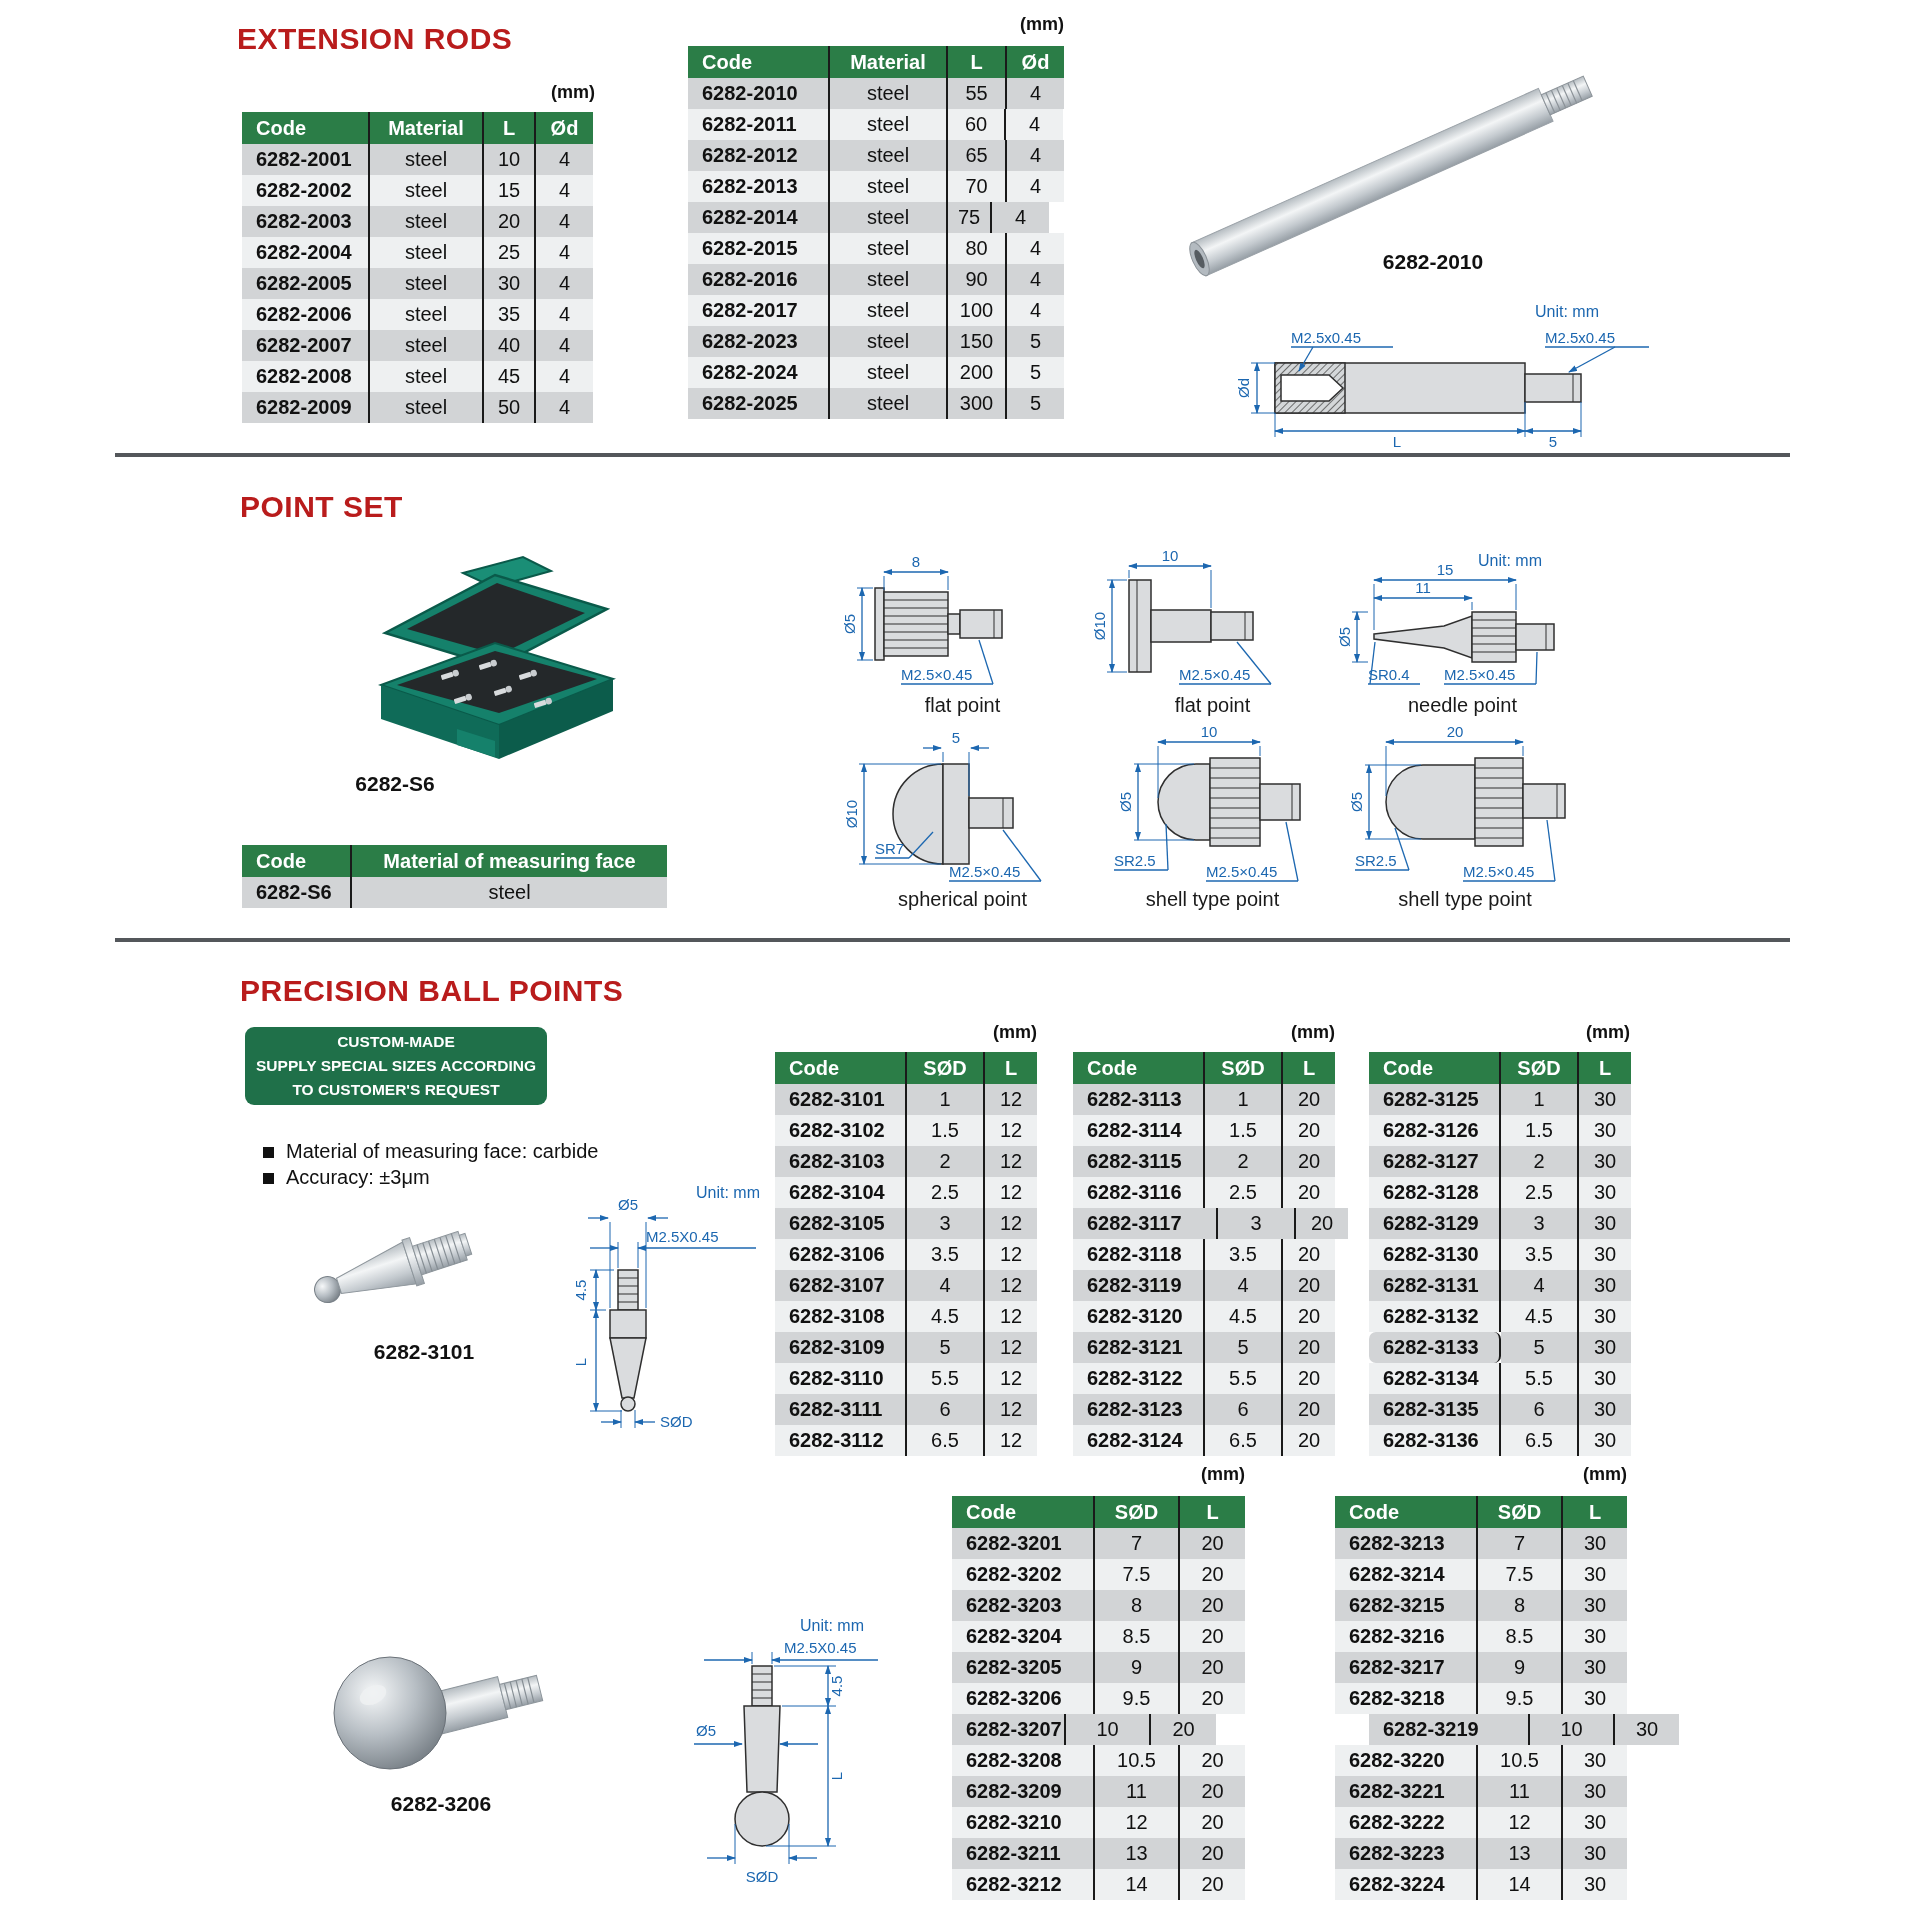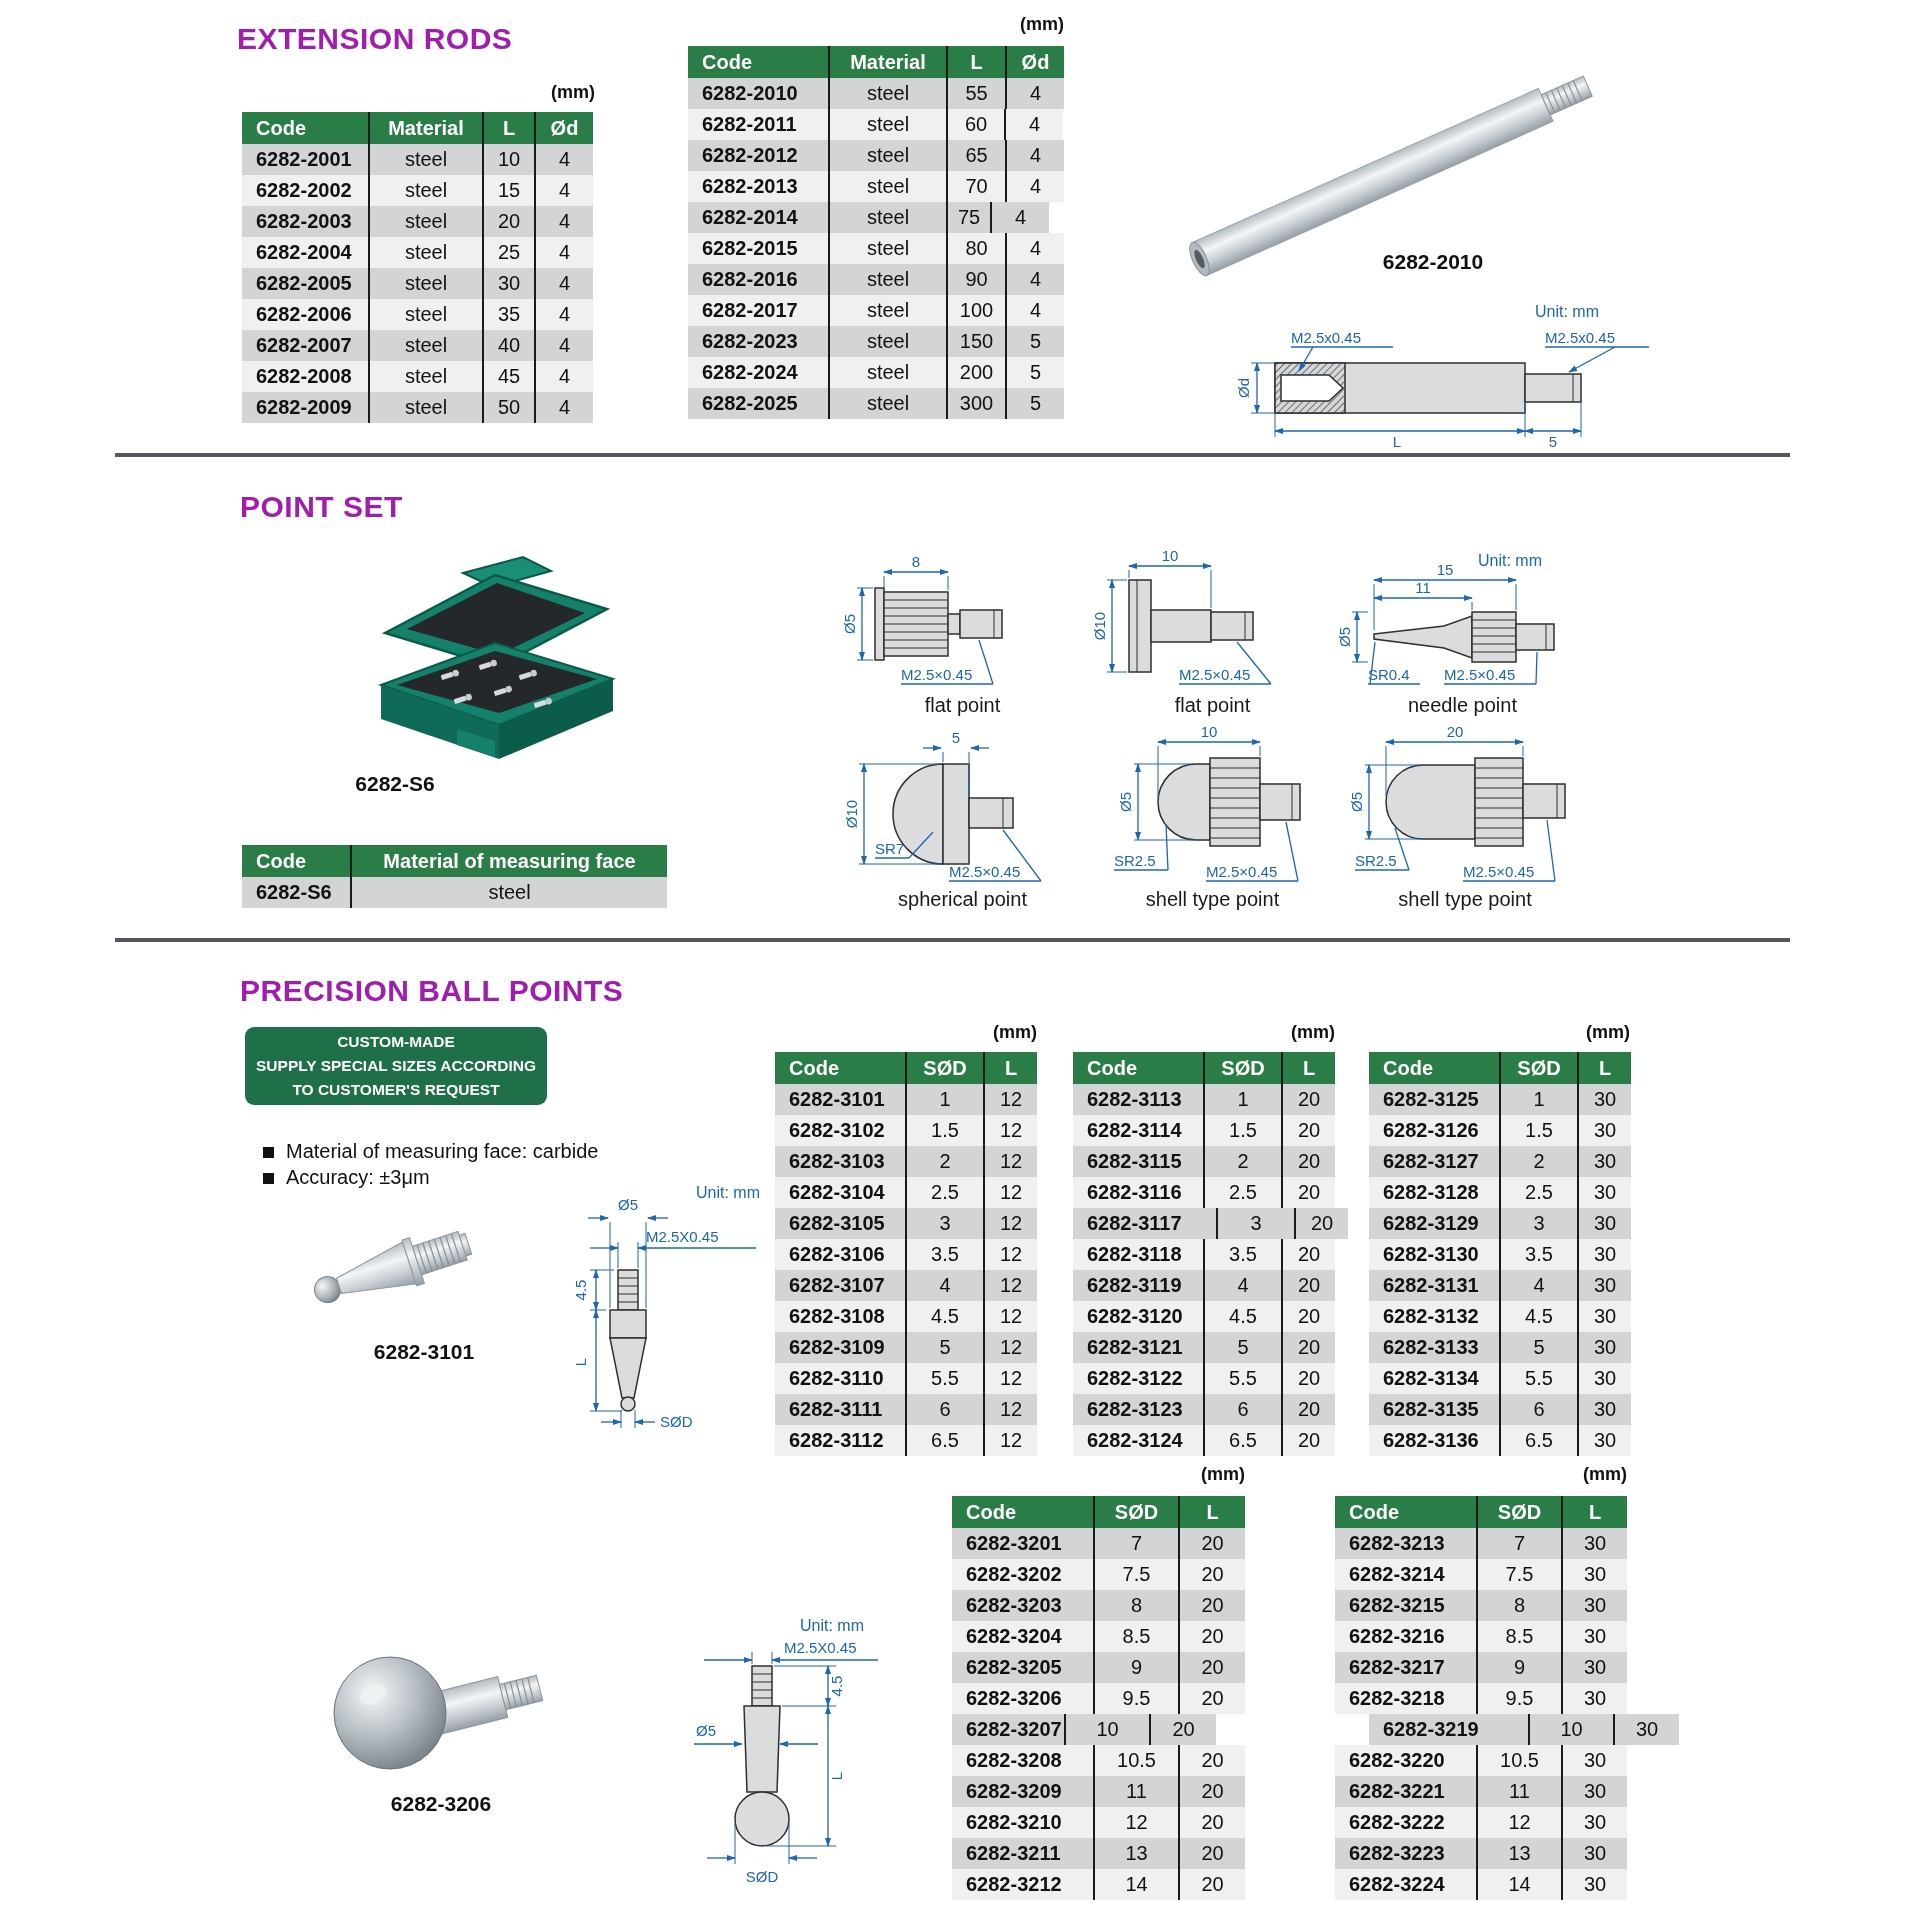--- a/index.html
+++ b/index.html
@@ -1,18 +1,18 @@
 <!DOCTYPE html>
 <html><head>
 <meta charset="utf-8">
 <style>
   html,body{margin:0;padding:0;background:#ffffff;}
   #root{position:relative;width:1905px;height:1905px;background:#fff;overflow:hidden;
         font-family:"Liberation Sans",sans-serif;color:#111;}
-  .h1{position:absolute;font-size:30px;font-weight:bold;color:#a21caf;letter-spacing:.5px;white-space:nowrap;}
+  .h1{position:absolute;font-size:30px;font-weight:bold;color:#b91c1c;letter-spacing:.5px;white-space:nowrap;}
   .mm{position:absolute;width:80px;text-align:right;font-size:18px;font-weight:bold;color:#111;}
   .cap{position:absolute;font-size:21px;font-weight:bold;text-align:center;color:#111;white-space:nowrap;}
   .pcap{position:absolute;font-size:20px;text-align:center;color:#1a1a1a;white-space:nowrap;}
   .unote{position:absolute;font-size:16px;color:#1c67b0;white-space:nowrap;}
   .divider{position:absolute;left:115px;width:1675px;height:4px;background:#54575b;}
   
   .dtable{position:absolute;font-size:20px;color:#111;}
   .tr{display:flex;}
   .td{height:31px;line-height:31px;text-align:center;box-sizing:border-box;border-right:2px solid #1a1a1a;overflow:hidden;white-space:nowrap;}
   .td:last-child{border-right:none;}
@@ -736,21 +736,21 @@
         <div class="td c0" style="width: 132px;">6282-3131</div>
         <div class="td" style="width: 78px;">4</div>
         <div class="td" style="width: 52px;">30</div>
       </div>
       <div class="tr even">
         <div class="td c0" style="width: 132px;">6282-3132</div>
         <div class="td" style="width: 78px;">4.5</div>
         <div class="td" style="width: 52px;">30</div>
       </div>
       <div class="tr odd">
-        <div class="td c0" style="width: 132px;">6282-3133</div>
+        <div class="td c0" style="width: 132px; border-radius: 7px;">6282-3133</div>
         <div class="td" style="width: 78px;">5</div>
         <div class="td" style="width: 52px;">30</div>
       </div>
       <div class="tr even">
         <div class="td c0" style="width: 132px;">6282-3134</div>
         <div class="td" style="width: 78px;">5.5</div>
         <div class="td" style="width: 52px;">30</div>
       </div>
       <div class="tr odd">
         <div class="td c0" style="width: 132px;">6282-3135</div>

